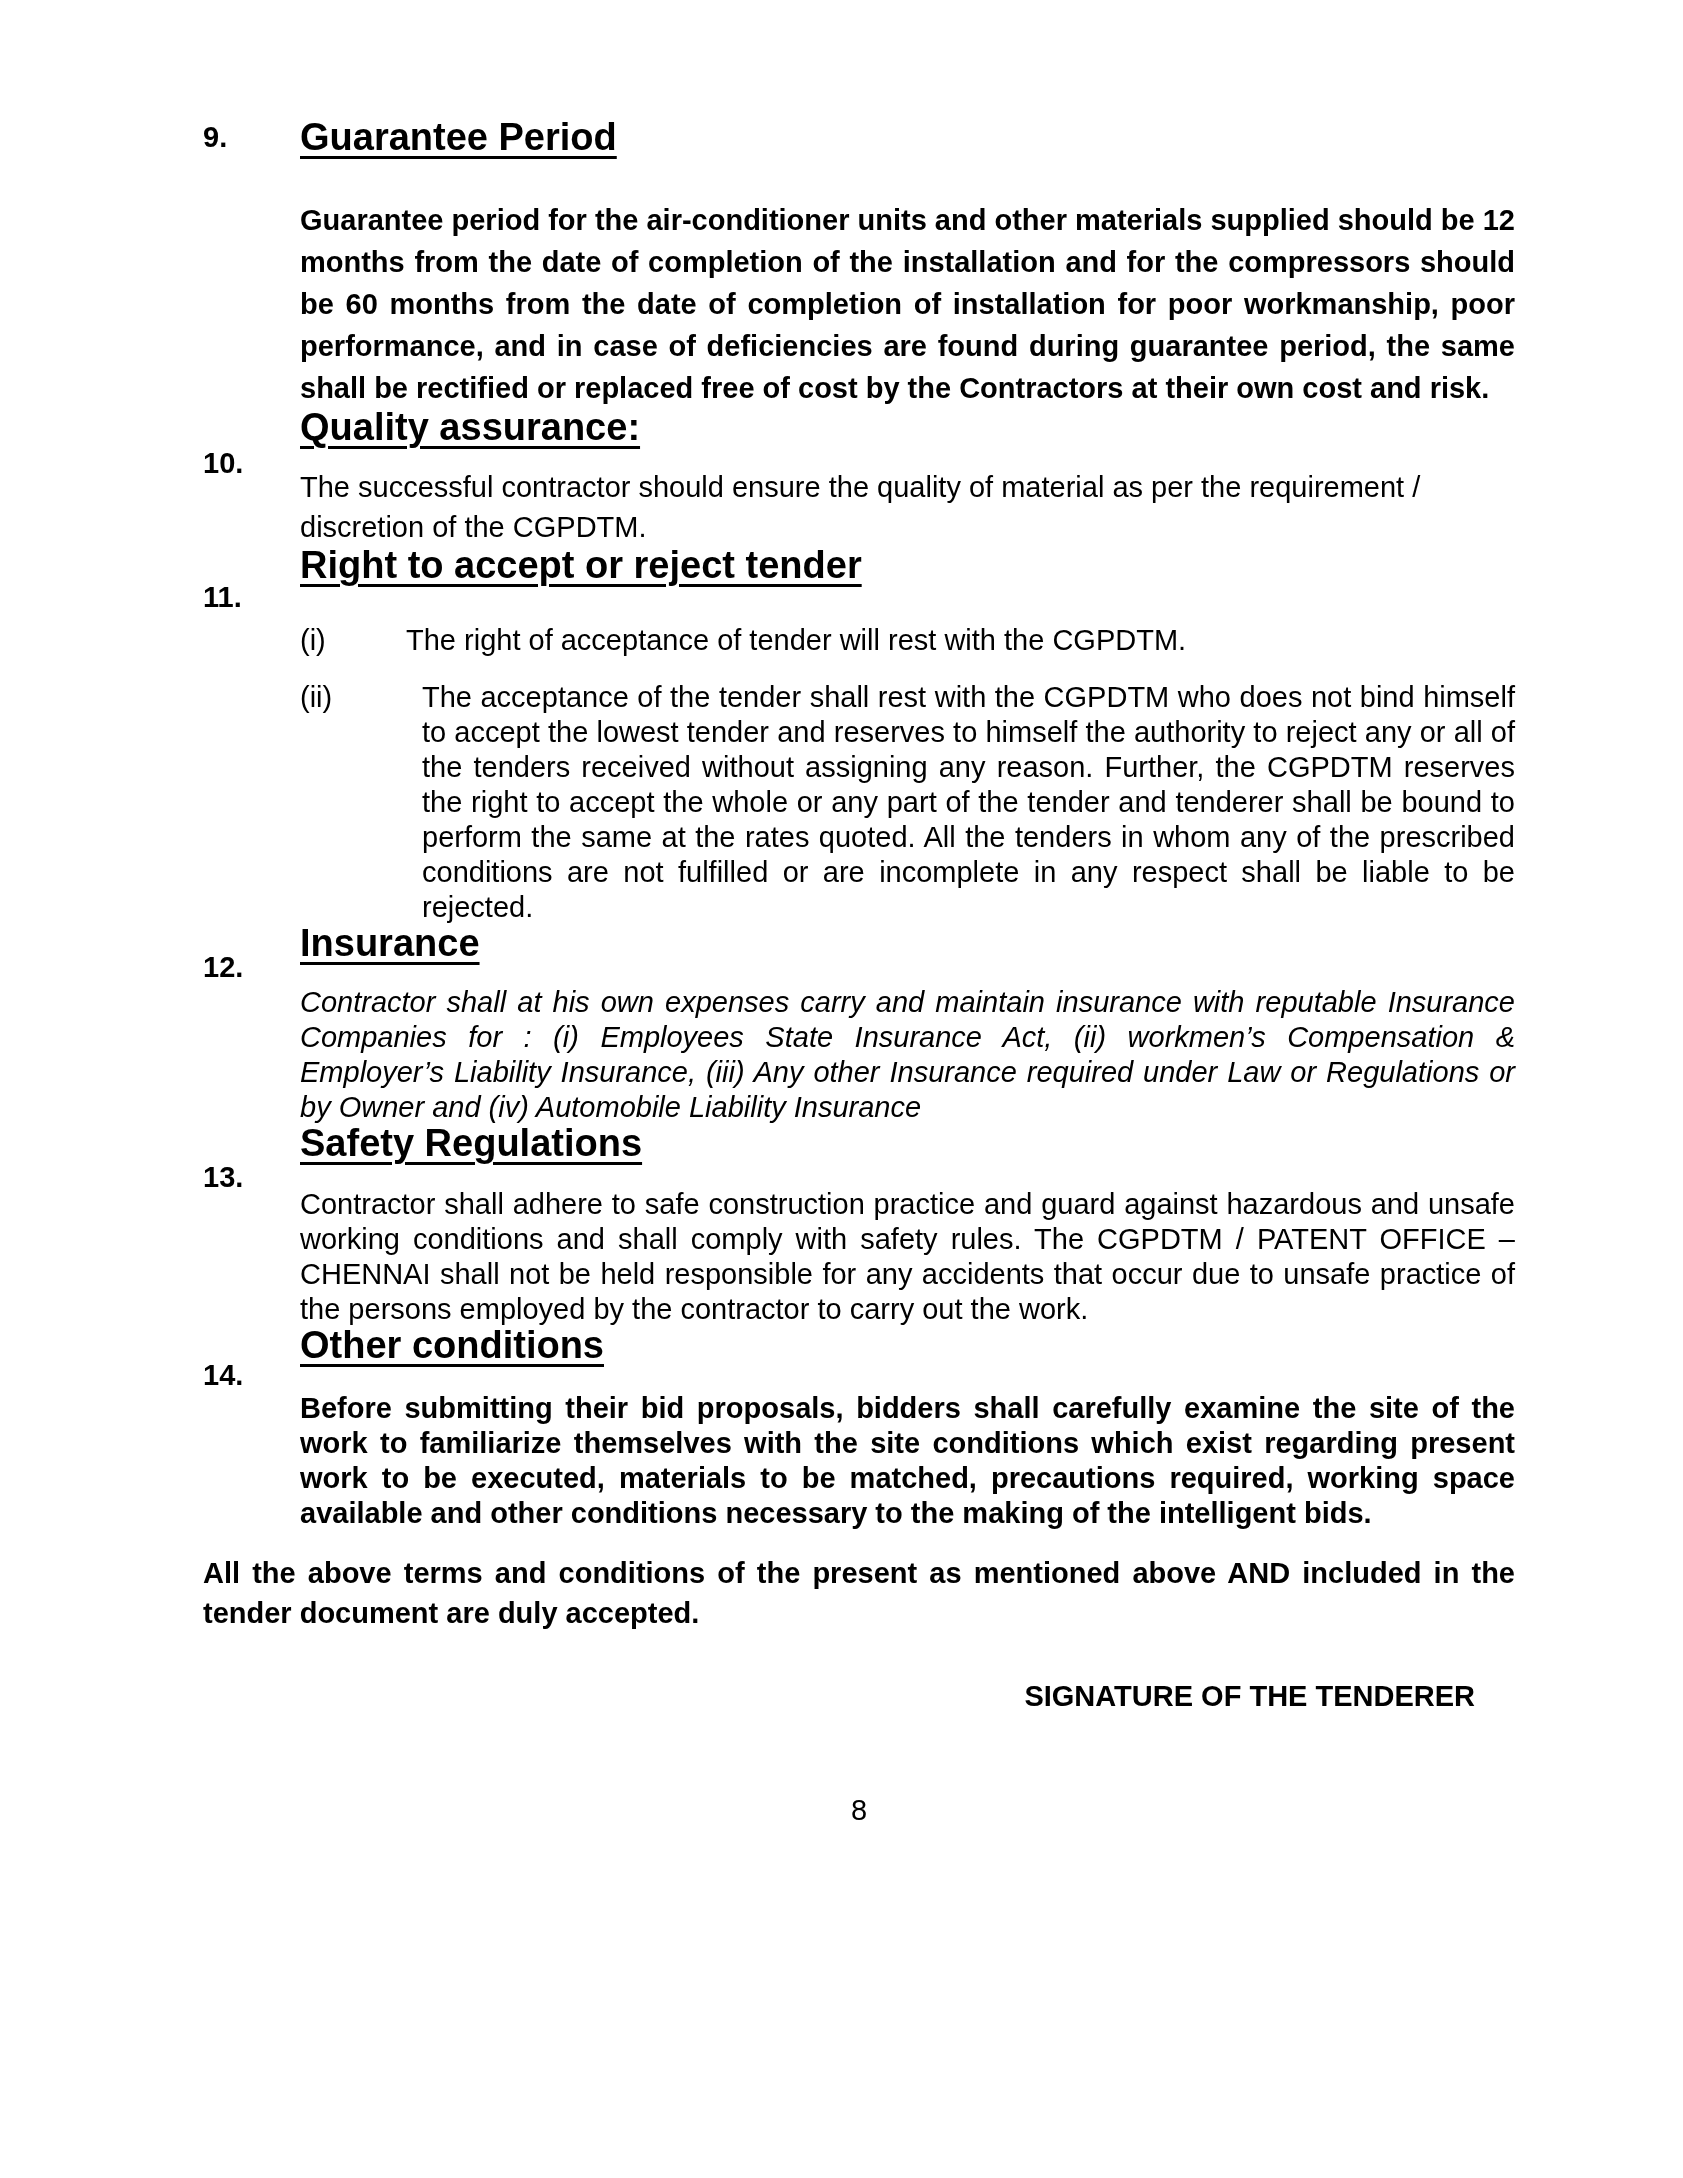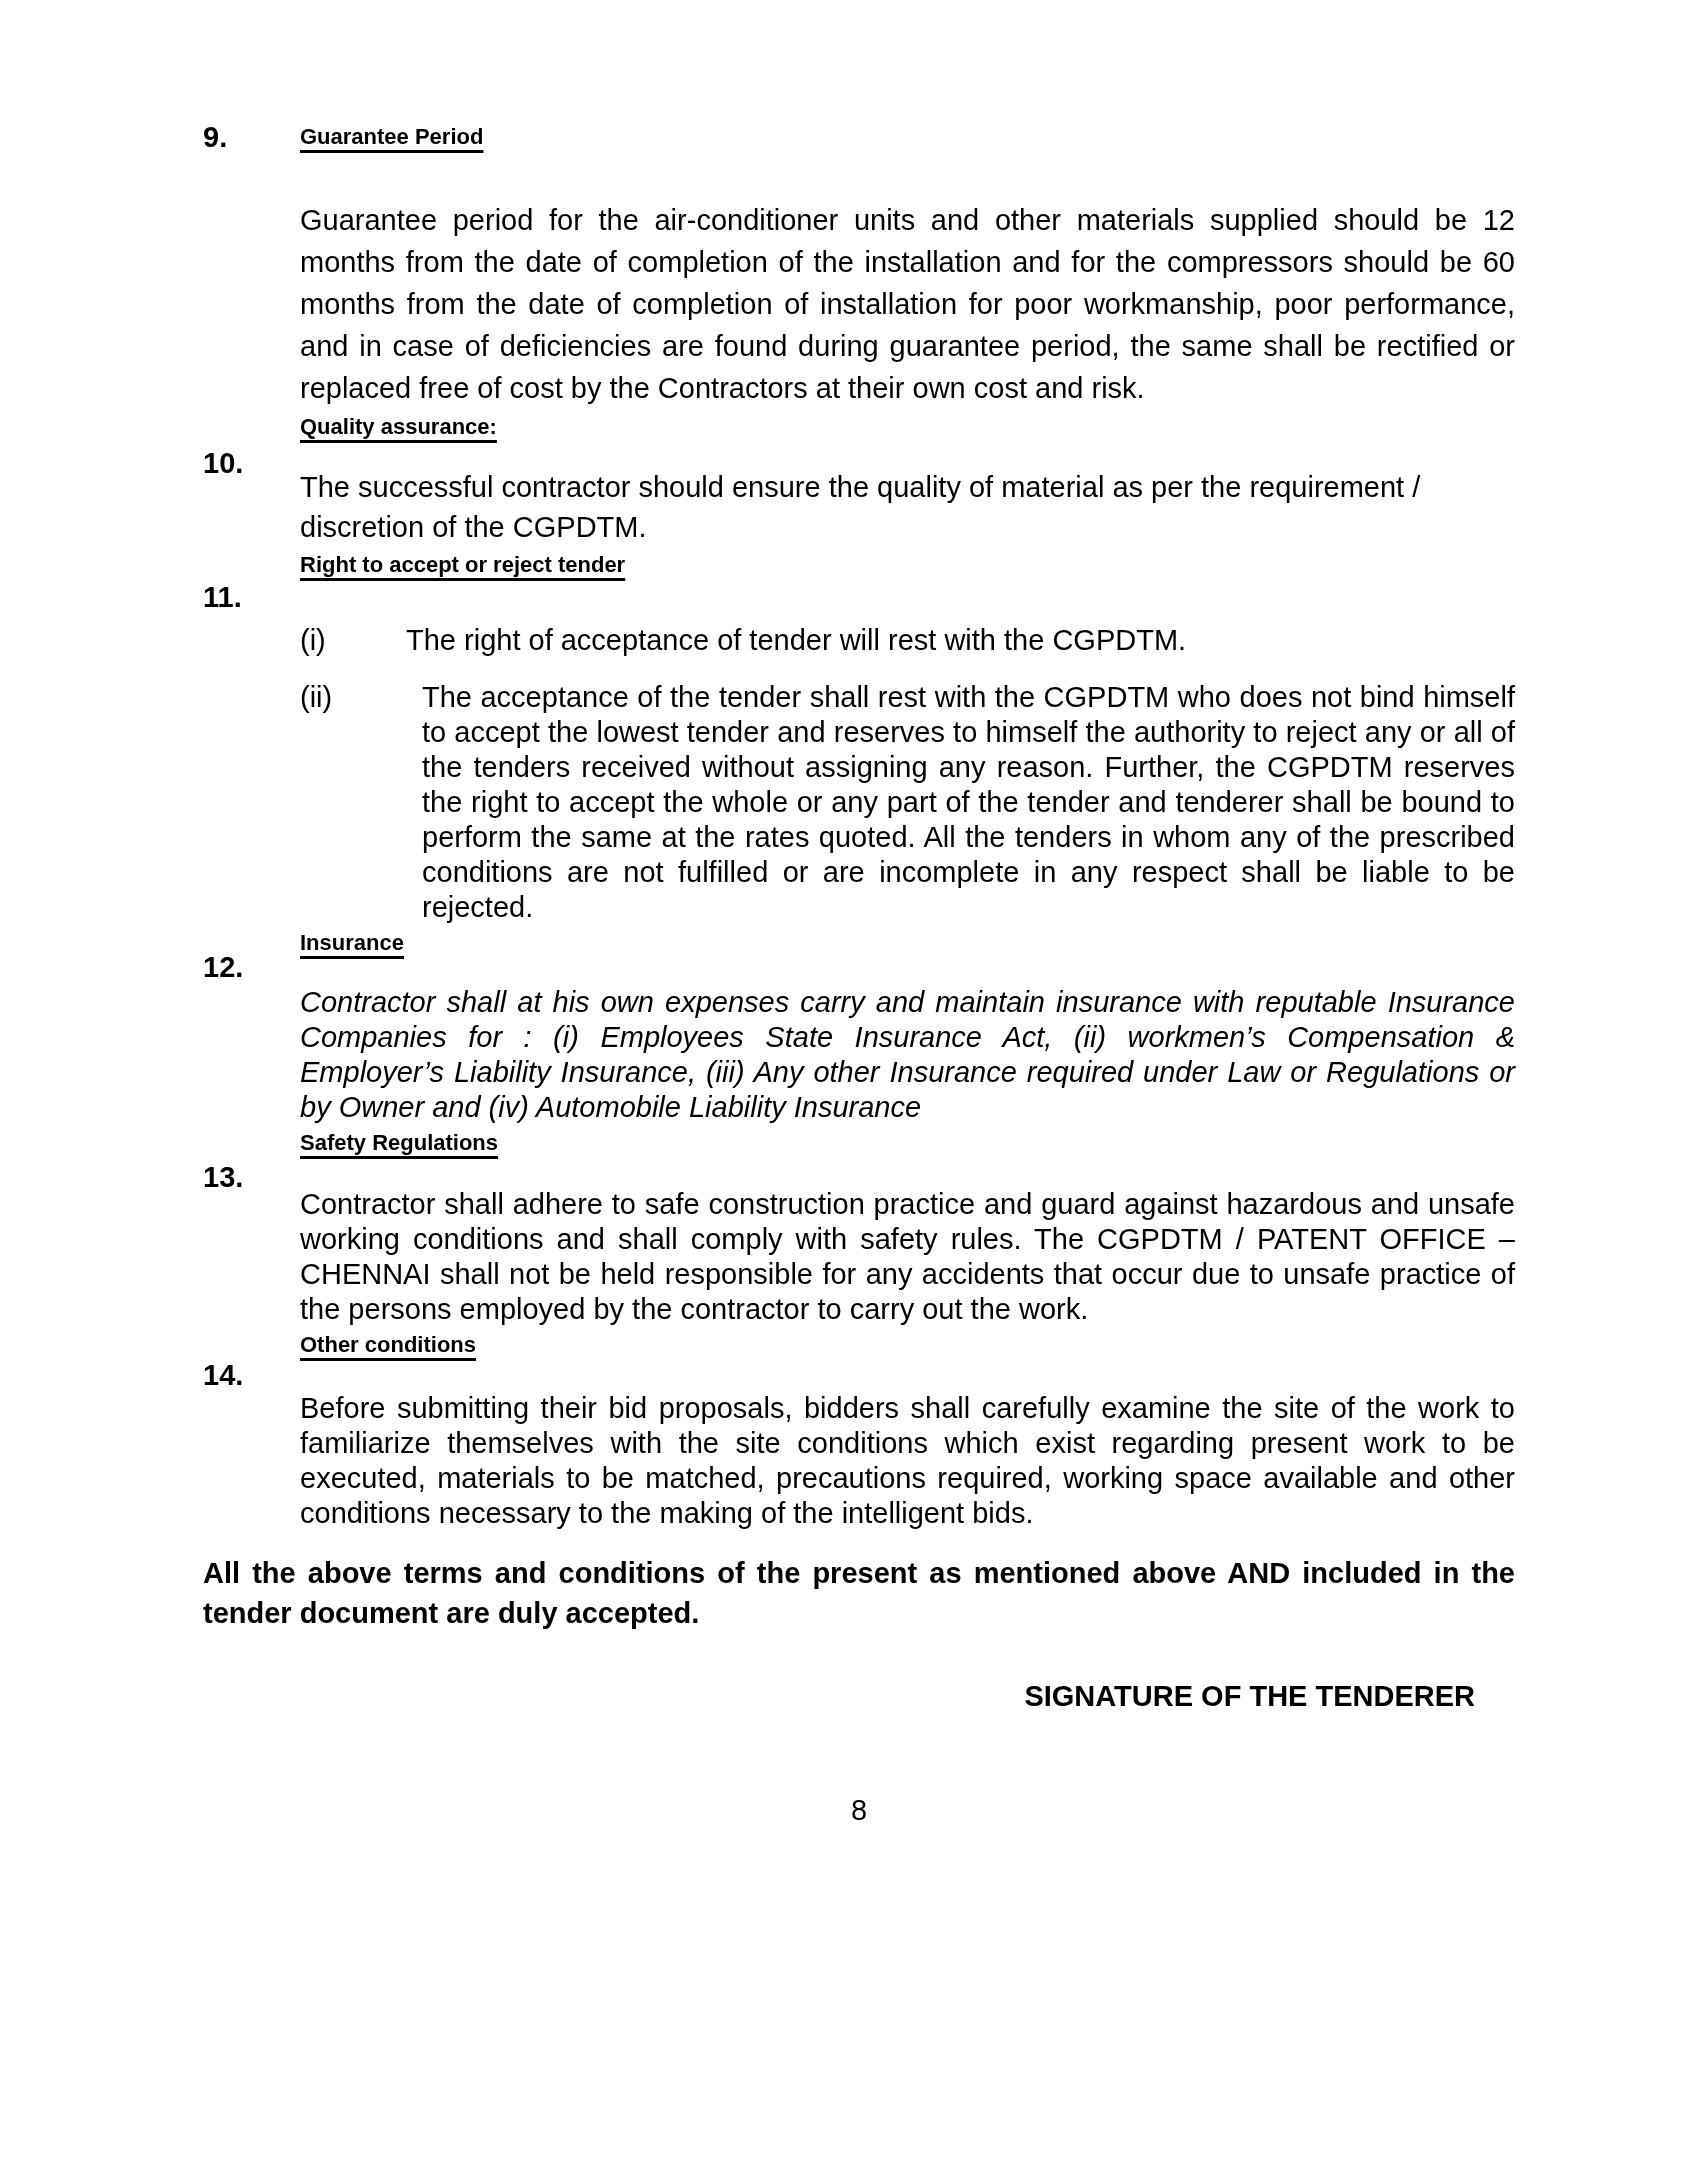--- a/index.html
+++ b/index.html
@@ -31,36 +31,36 @@
     flex-shrink: 0;
     font-weight: bold;
     line-height: 36px;
   }
   .sec-body {
     flex: 1;
     min-width: 0;
   }
   h2.sec-heading {
     margin: 0;
-    font-size: 22px;
+    font-size: 38px;
     font-weight: bold;
     line-height: 36px;
   }
   h2.sec-heading span {
     text-decoration: underline;
     text-decoration-thickness: 3px;
     text-underline-offset: 6px;
   }
   p {
     margin: 0;
   }
   .para {
     text-align: justify;
   }
-  .bold { font-weight: normal; }
+  .bold { font-weight: bold; }
 
   
   .p9   { margin-top: 44px; line-height: 42px; }
   .h10  { margin-top: 36px; }
   .p10  { margin-top: 22px; line-height: 40px; text-align: left; }
   .h11  { margin-top: 32px; }
   .item-i  { margin-top: 40px; }
   .item-ii { margin-top: 22px; gap: 48px; }
   .list-item {
     display: flex;

